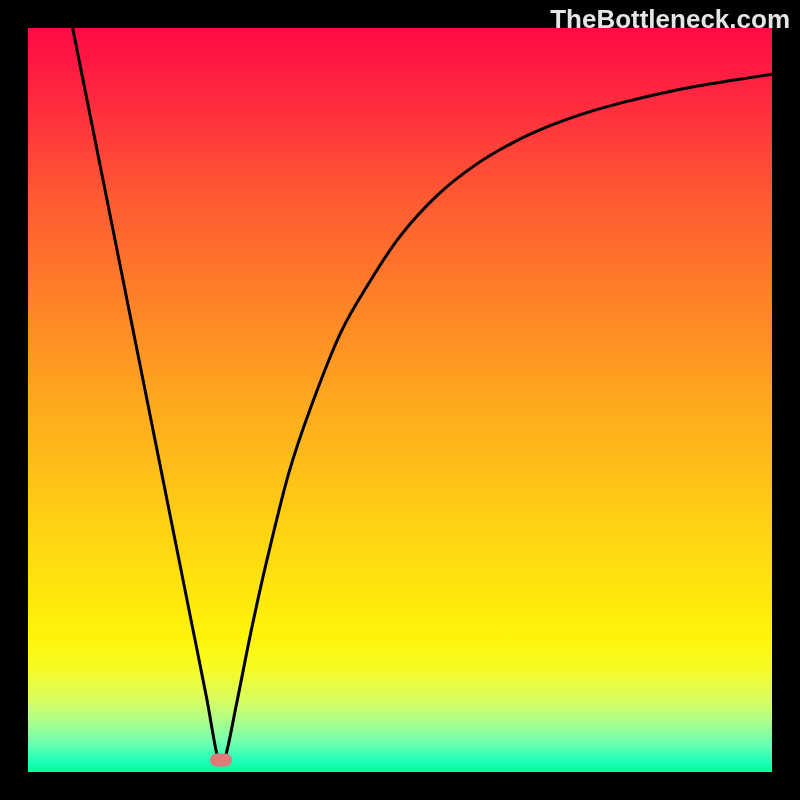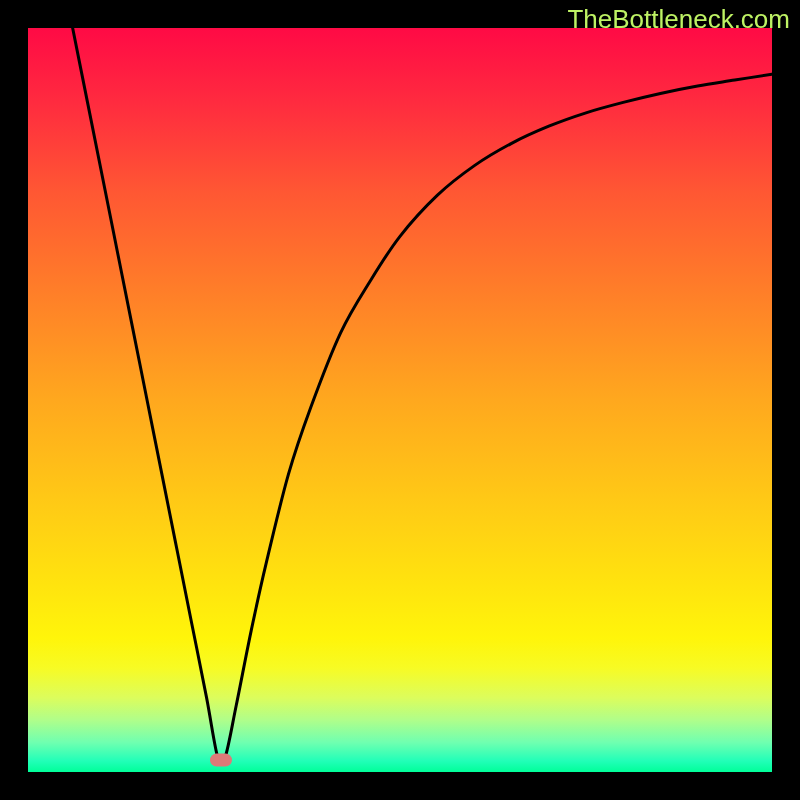--- a/index.html
+++ b/index.html
@@ -13,22 +13,22 @@
     height: 800px;
     background: #000;
     overflow: hidden;
   }
   .watermark {
     position: absolute;
     top: 4px;
     right: 10px;
     font-family: Arial, Helvetica, sans-serif;
     font-size: 26px;
-    font-weight: 400;
-    color: #bef264;
+    font-weight: 700;
+    color: #e5e5e5;
     z-index: 10;
     letter-spacing: 0px;
   }
   .plot-area {
     position: absolute;
     left: 28px;
     top: 28px;
     width: 744px;
     height: 744px;
   }

